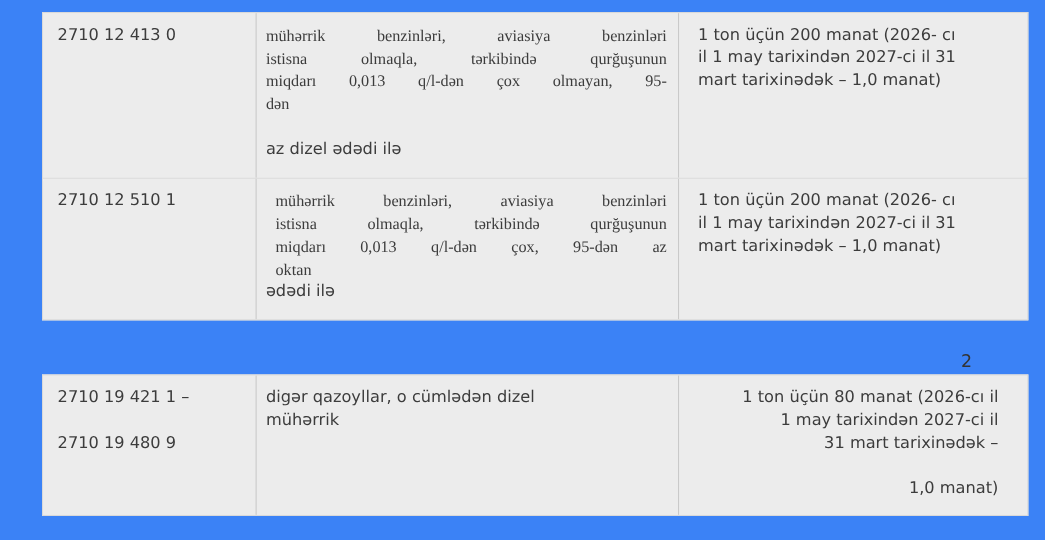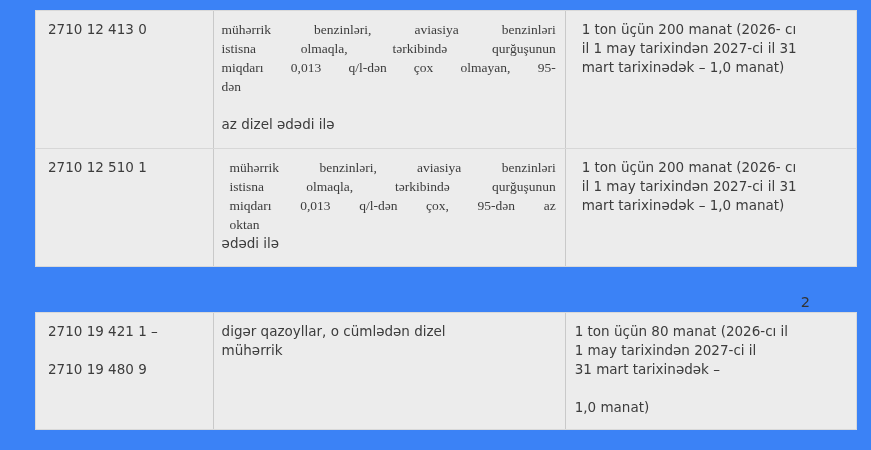--- a/index.html
+++ b/index.html
@@ -42,21 +42,21 @@
     box-sizing: border-box;
     background: #ececec;
     color: #3c3c3c;
     font-size: 13.5px;
     line-height: 19px;
     padding: 9px 8px 8px 12px;
   }
   .c1 { width: 178px; border-right: 1px solid #c9c9c9; }
   .c2 { width: 353px; border-right: 1px solid #c9c9c9; padding-left: 8px; padding-right: 9px; }
   .c3 { width: 291px; padding-left: 16px; padding-right: 24px; }
-  .c3.narrowpad { padding-left: 9px; }
+  .c3.narrowpad { padding-left: 9px; text-align: right; }
   .cell p { margin: 0; }
   .pre { white-space: pre-line; }
   .just {
     white-space: pre-line;
     text-align: justify;
     text-align-last: justify;
     font-family: Liberation Serif, serif;
     -moz-text-align-last: justify;
   }
   .ind { margin-left: 8px !important; }

